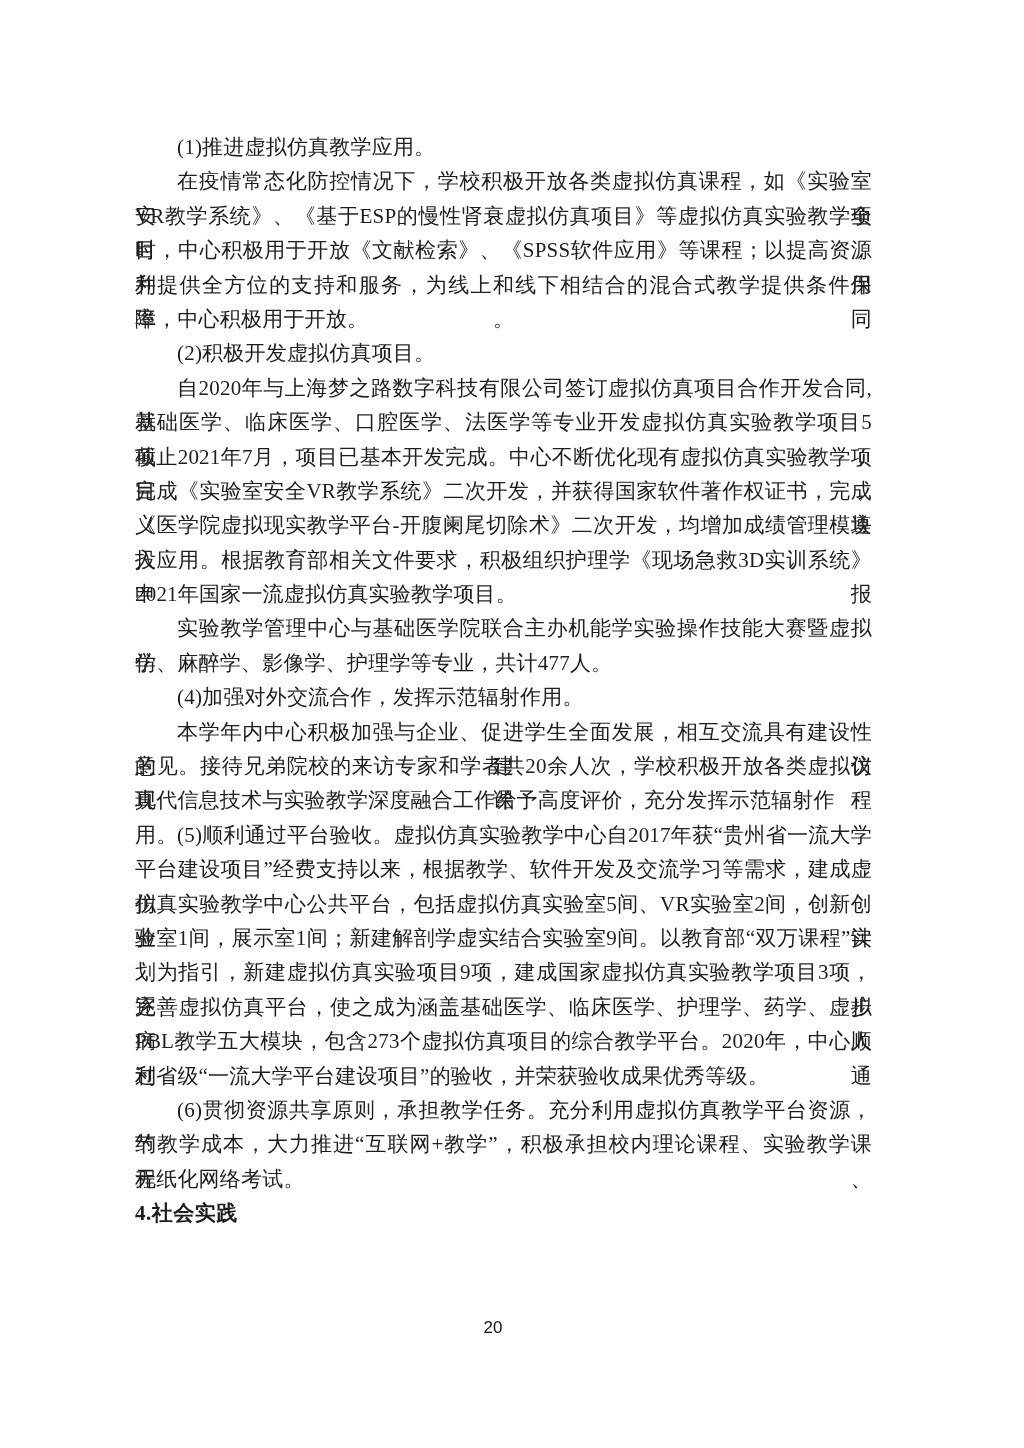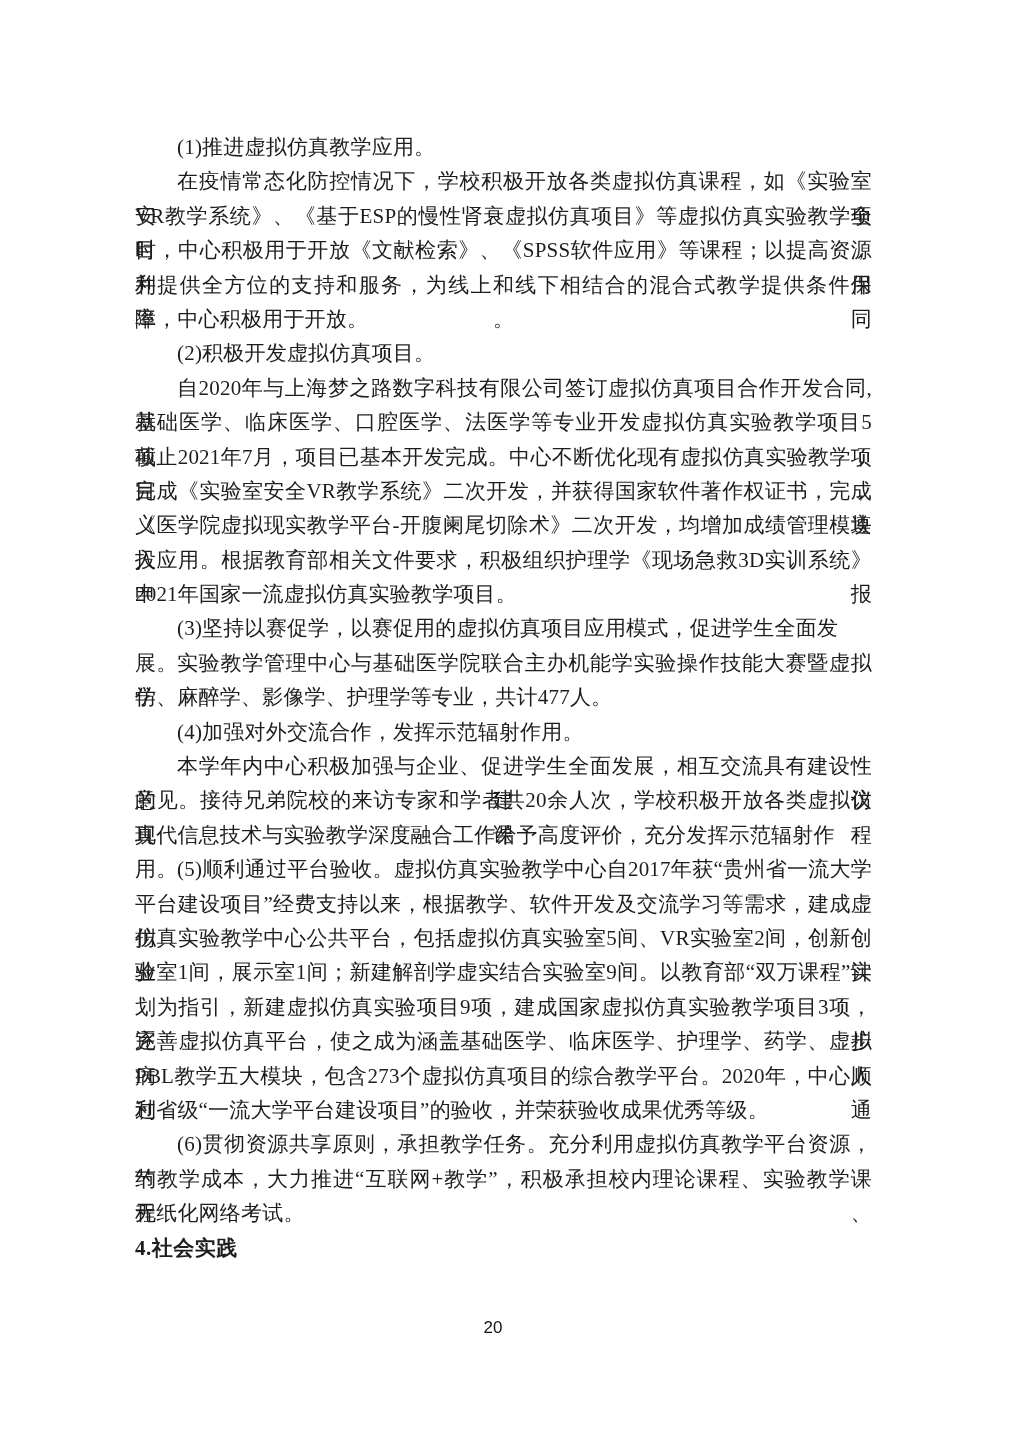--- a/index.html
+++ b/index.html
@@ -70,21 +70,20 @@
       <div class="line justify">并提供全方位的支持和服务，为线上和线下相结合的混合式教学提供条件保障。同</div>
       <div class="line">率，中心积极用于开放。</div>
       <div class="line indent">(2)积极开发虚拟仿真项目。</div>
       <div class="line indent justify">自2020年与上海梦之路数字科技有限公司签订虚拟仿真项目合作开发合同,就</div>
       <div class="line justify">基础医学、临床医学、口腔医学、法医学等专业开发虚拟仿真实验教学项目5项，</div>
       <div class="line justify">截止2021年7月，项目已基本开发完成。中心不断优化现有虚拟仿真实验教学项目，</div>
       <div class="line justify">完成《实验室安全VR教学系统》二次开发，并获得国家软件著作权证书，完成《遵</div>
       <div class="line justify">义医学院虚拟现实教学平台-开腹阑尾切除术》二次开发，均增加成绩管理模块投</div>
       <div class="line justify">入应用。根据教育部相关文件要求，积极组织护理学《现场急救3D实训系统》申报</div>
       <div class="line">2021年国家一流虚拟仿真实验教学项目。</div>
-      <div class="line indent">(3)坚持以赛促学，以赛促用的虚拟仿真项目应用模式，促进学生全面发展。</div>
       <div class="line indent justify">实验教学管理中心与基础医学院联合主办机能学实验操作技能大赛暨虚拟仿</div>
       <div class="line">学、麻醉学、影像学、护理学等专业，共计477人。</div>
       <div class="line indent">(4)加强对外交流合作，发挥示范辐射作用。</div>
       <div class="line indent justify">本学年内中心积极加强与企业、促进学生全面发展，相互交流具有建设性的建议</div>
       <div class="line justify">意见。接待兄弟院校的来访专家和学者共20余人次，学校积极开放各类虚拟仿真课程</div>
       <div class="line">现代信息技术与实验教学深度融合工作给予高度评价，充分发挥示范辐射作用。</div>
       <div class="line indent justify">(5)顺利通过平台验收。虚拟仿真实验教学中心自2017年获“贵州省一流大学</div>
       <div class="line justify">平台建设项目”经费支持以来，根据教学、软件开发及交流学习等需求，建成虚拟</div>
       <div class="line justify">仿真实验教学中心公共平台，包括虚拟仿真实验室5间、VR实验室2间，创新创业实</div>
       <div class="line justify">验室1间，展示室1间；新建解剖学虚实结合实验室9间。以教育部“双万课程”计</div>

